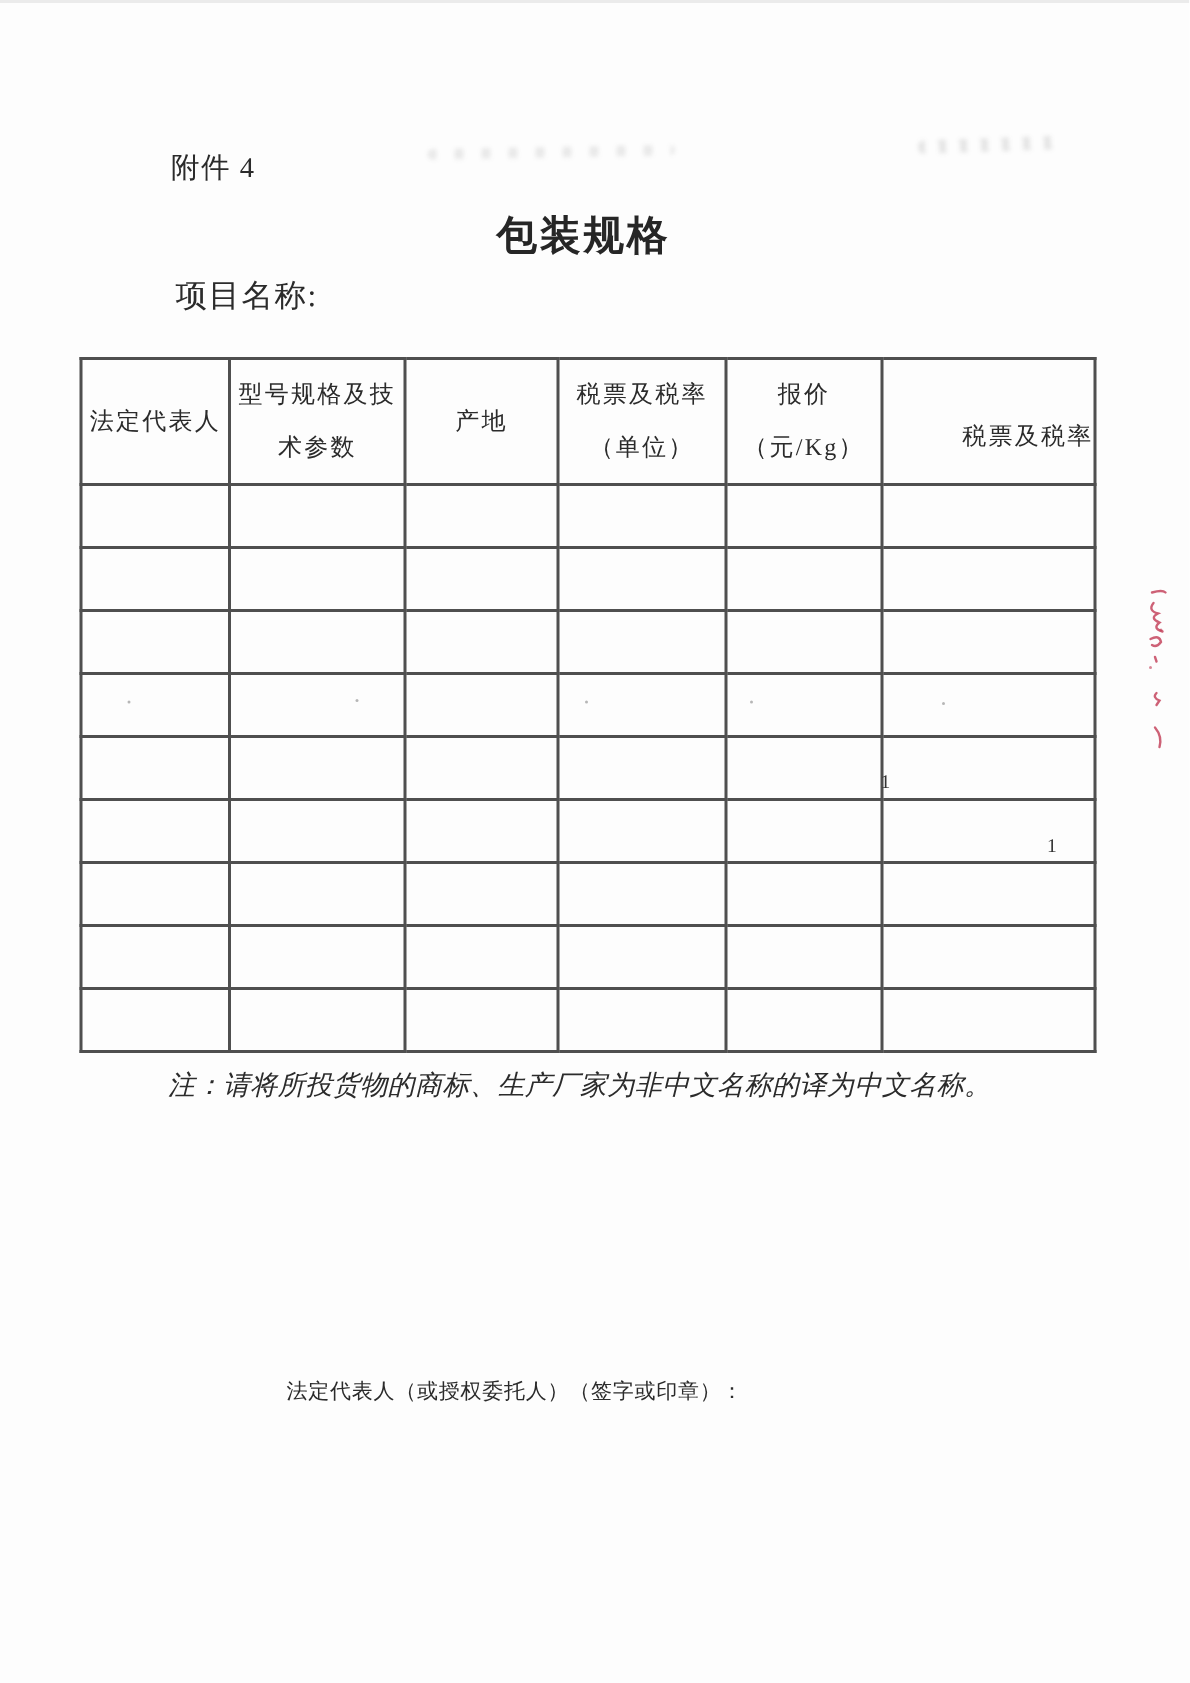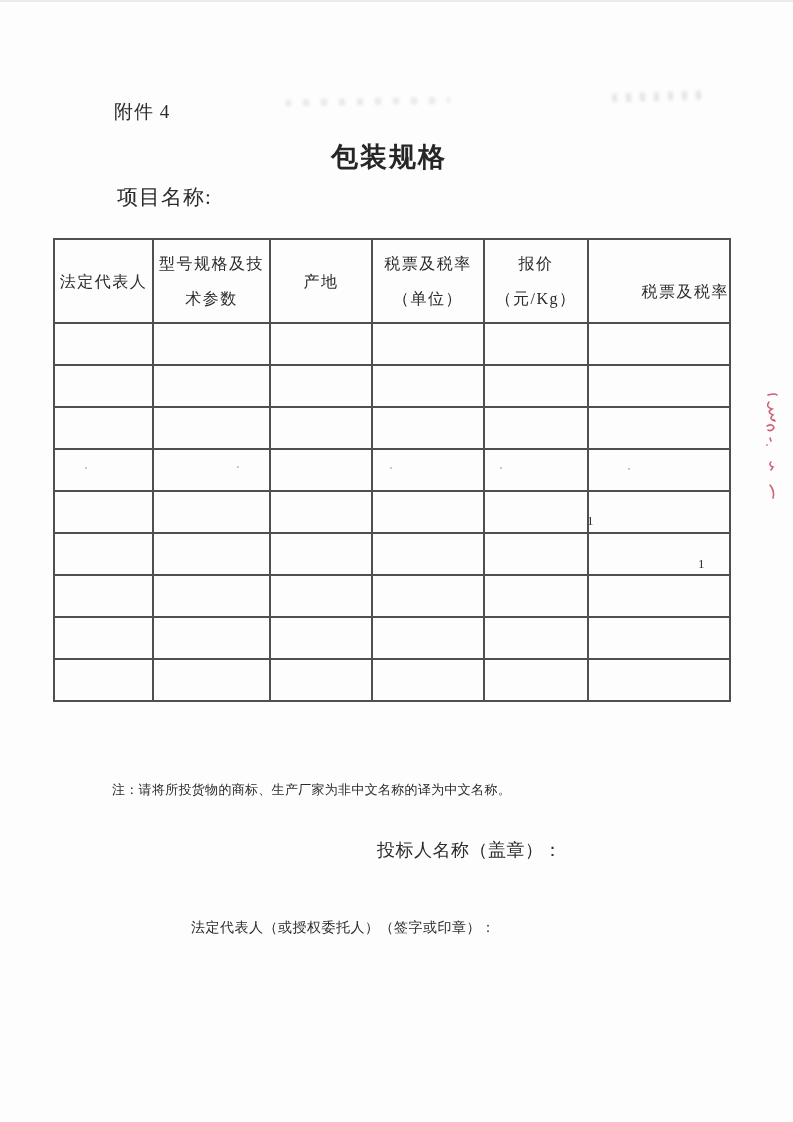--- a/index.html
+++ b/index.html
@@ -72,22 +72,22 @@
     position: absolute; font-size: 13px; color: #333;
     font-family: "Liberation Serif", "DejaVu Serif", serif;
   }
   .stray-1 { left: 587px; top: 513px; }
   .stray-2 { left: 698px; top: 556px; }
   .speck {
     position: absolute; width: 2px; height: 2px; border-radius: 50%;
     background: rgba(0,0,0,0.28);
   }
   .note {
-    position: absolute; left: 112px; top: 781px;
-    font-size: 13px; letter-spacing: 0.3px;
+    position: absolute; left: 112px; top: 711px;
+    font-size: 18px; letter-spacing: 0.3px; font-style: italic;
   }
   .sig-bidder {
     position: absolute; left: 377px; top: 838px;
     font-size: 18px; letter-spacing: 0.5px;
   }
   .sig-legal {
     position: absolute; left: 191px; top: 919px;
     font-size: 14px; letter-spacing: 0.5px;
   }
   .red-marks {
@@ -219,21 +219,20 @@
   <span class="stray stray-1">1</span>
   <span class="stray stray-2">1</span>
 
   <div class="speck" style="left:85px;  top:467px;"></div>
   <div class="speck" style="left:237px; top:466px;"></div>
   <div class="speck" style="left:390px; top:467px;"></div>
   <div class="speck" style="left:500px; top:467px;"></div>
   <div class="speck" style="left:628px; top:468px;"></div>
 
   <div class="note">注：请将所投货物的商标、生产厂家为非中文名称的译为中文名称。</div>
-  <div class="sig-bidder">投标人名称（盖章）：</div>
   <div class="sig-legal">法定代表人（或授权委托人）（签字或印章）：</div>
 
   <svg class="red-marks" width="26" height="118" viewBox="0 0 26 118">
     <g fill="none" stroke="#c23b55" stroke-width="1.6" stroke-linecap="round" opacity="0.8">
       <path d="M11,5 q7,-2 9,0"></path>
       <path d="M12,12 q-4,5 3,7 q-6,3 1,6 q-5,4 2,6"></path>
       <path d="M10,36 q6,-3 7,2 q-3,4 -6,2"></path>
       <path d="M13,48 l1,3"></path>
       <path d="M14,72 q-3,3 2,5 l-2,3"></path>
       <path d="M13,95 q5,6 3,13"></path>

